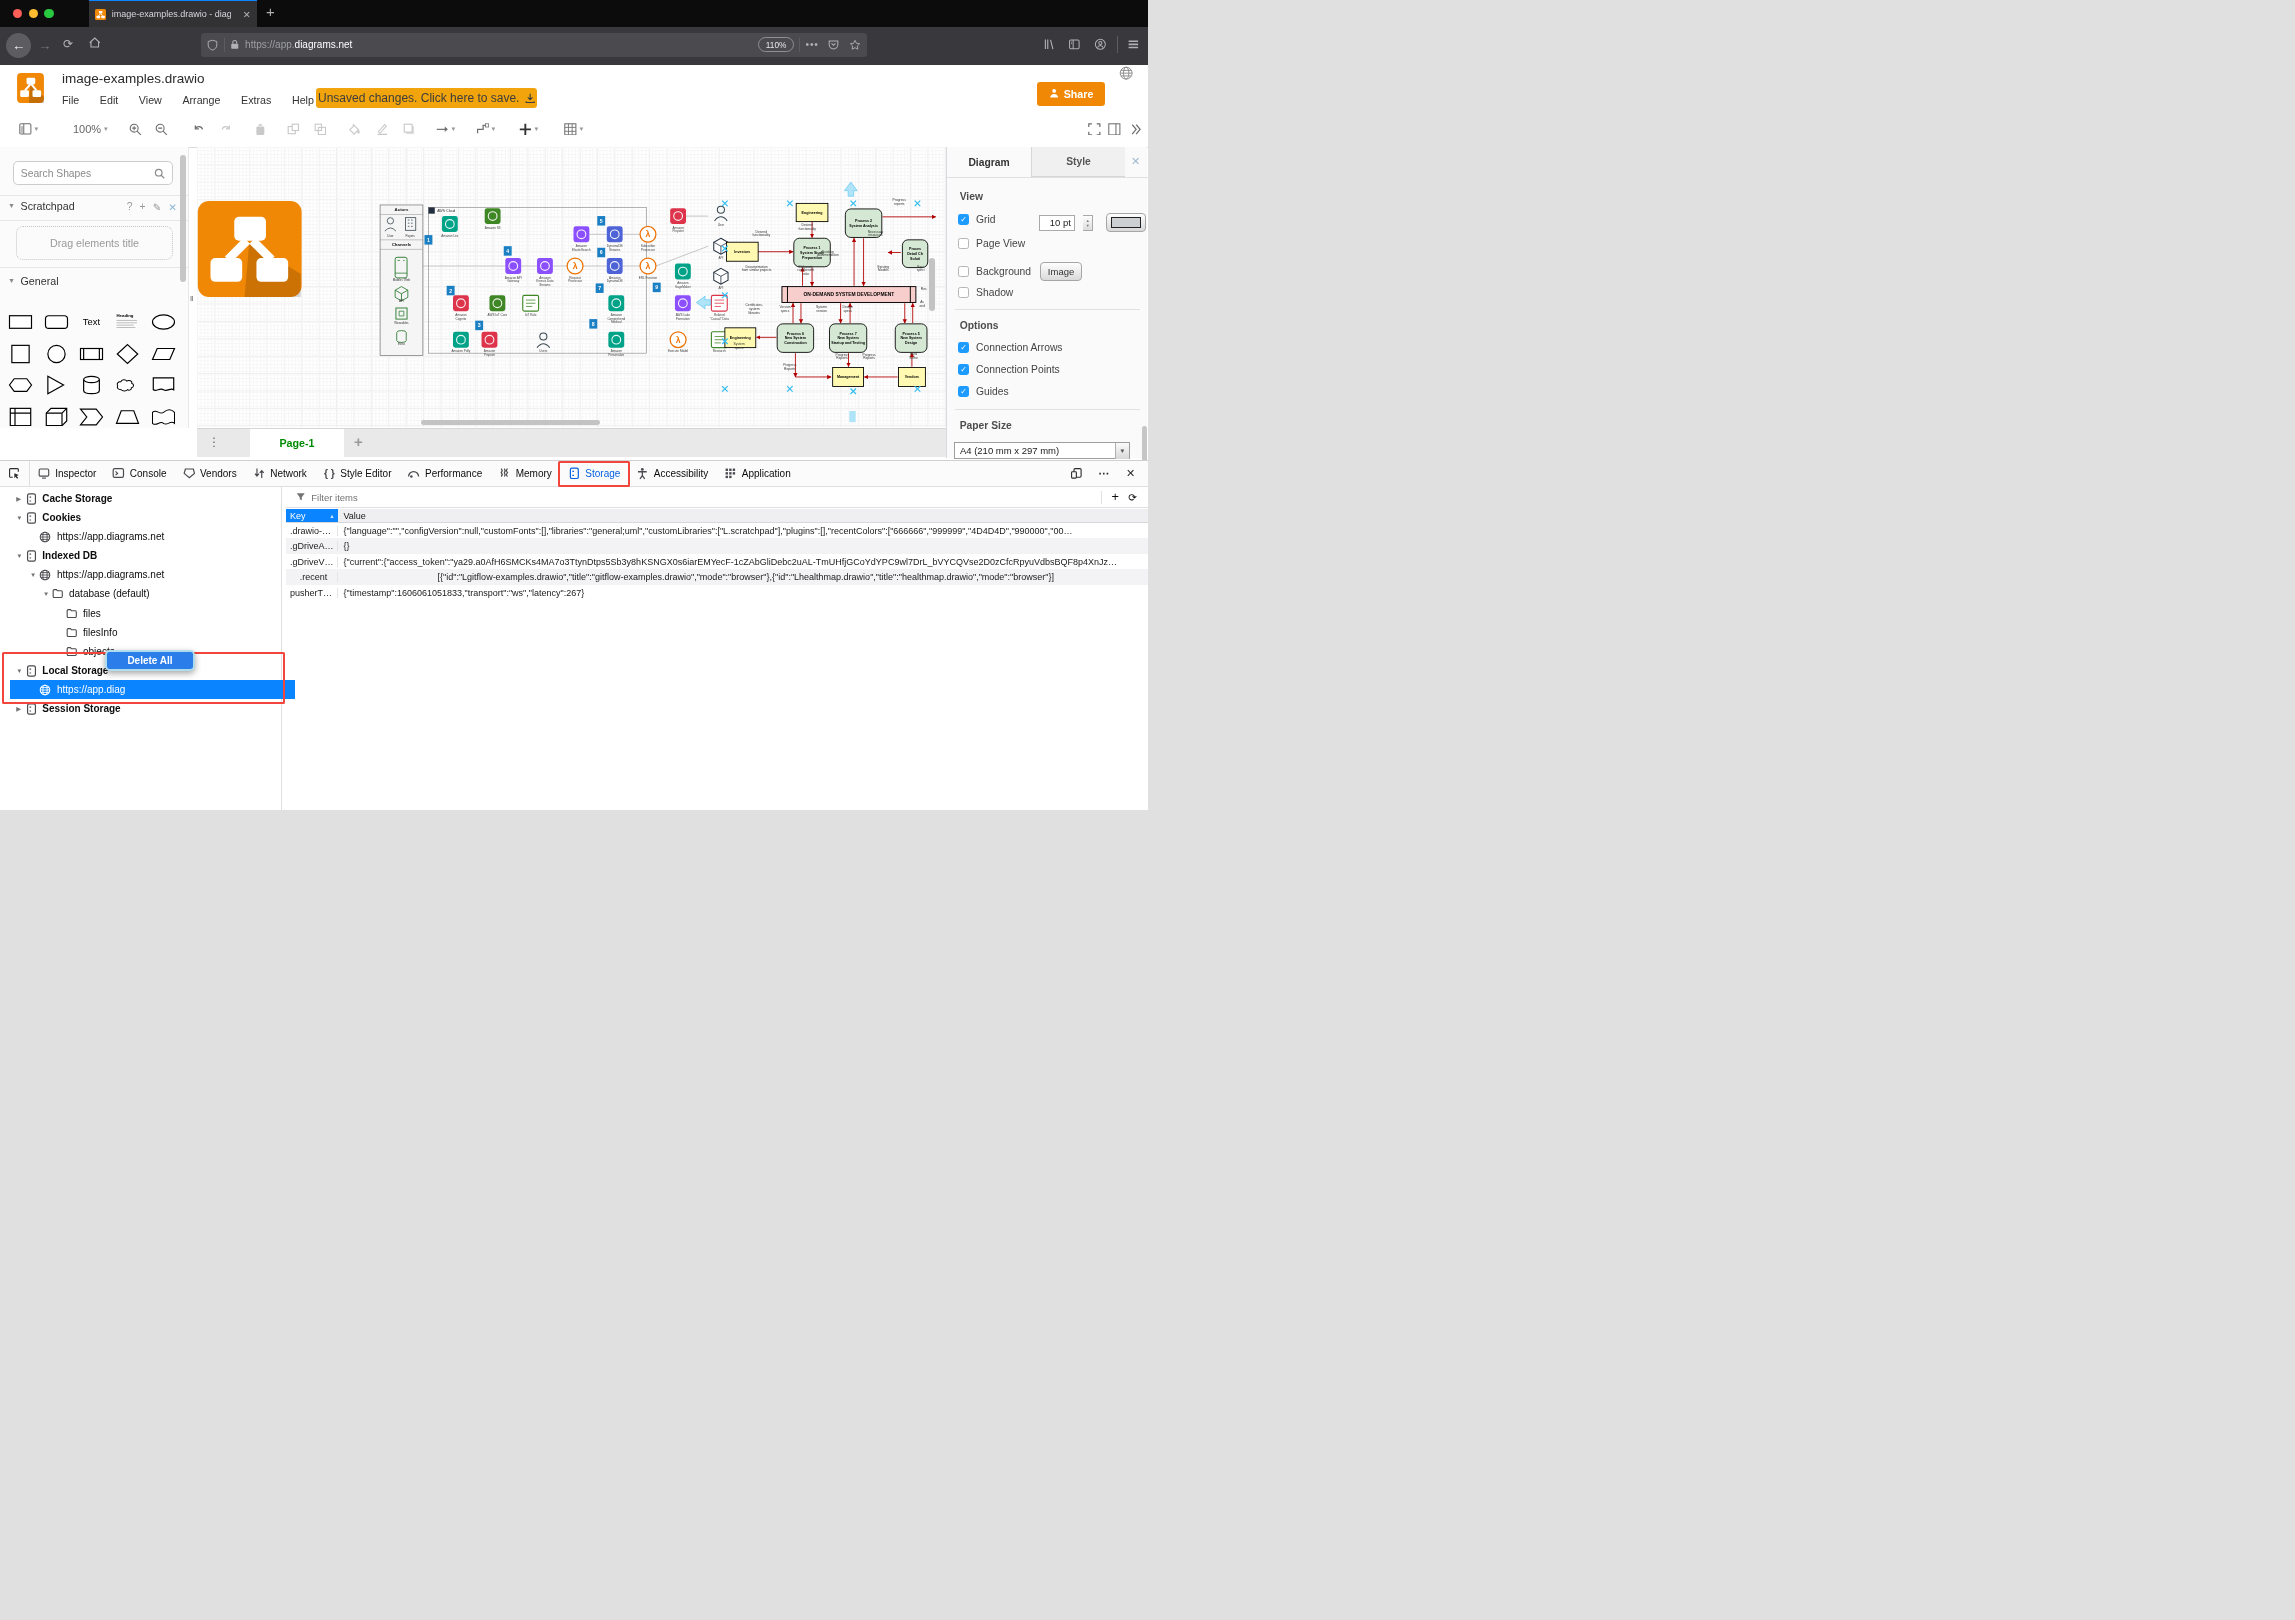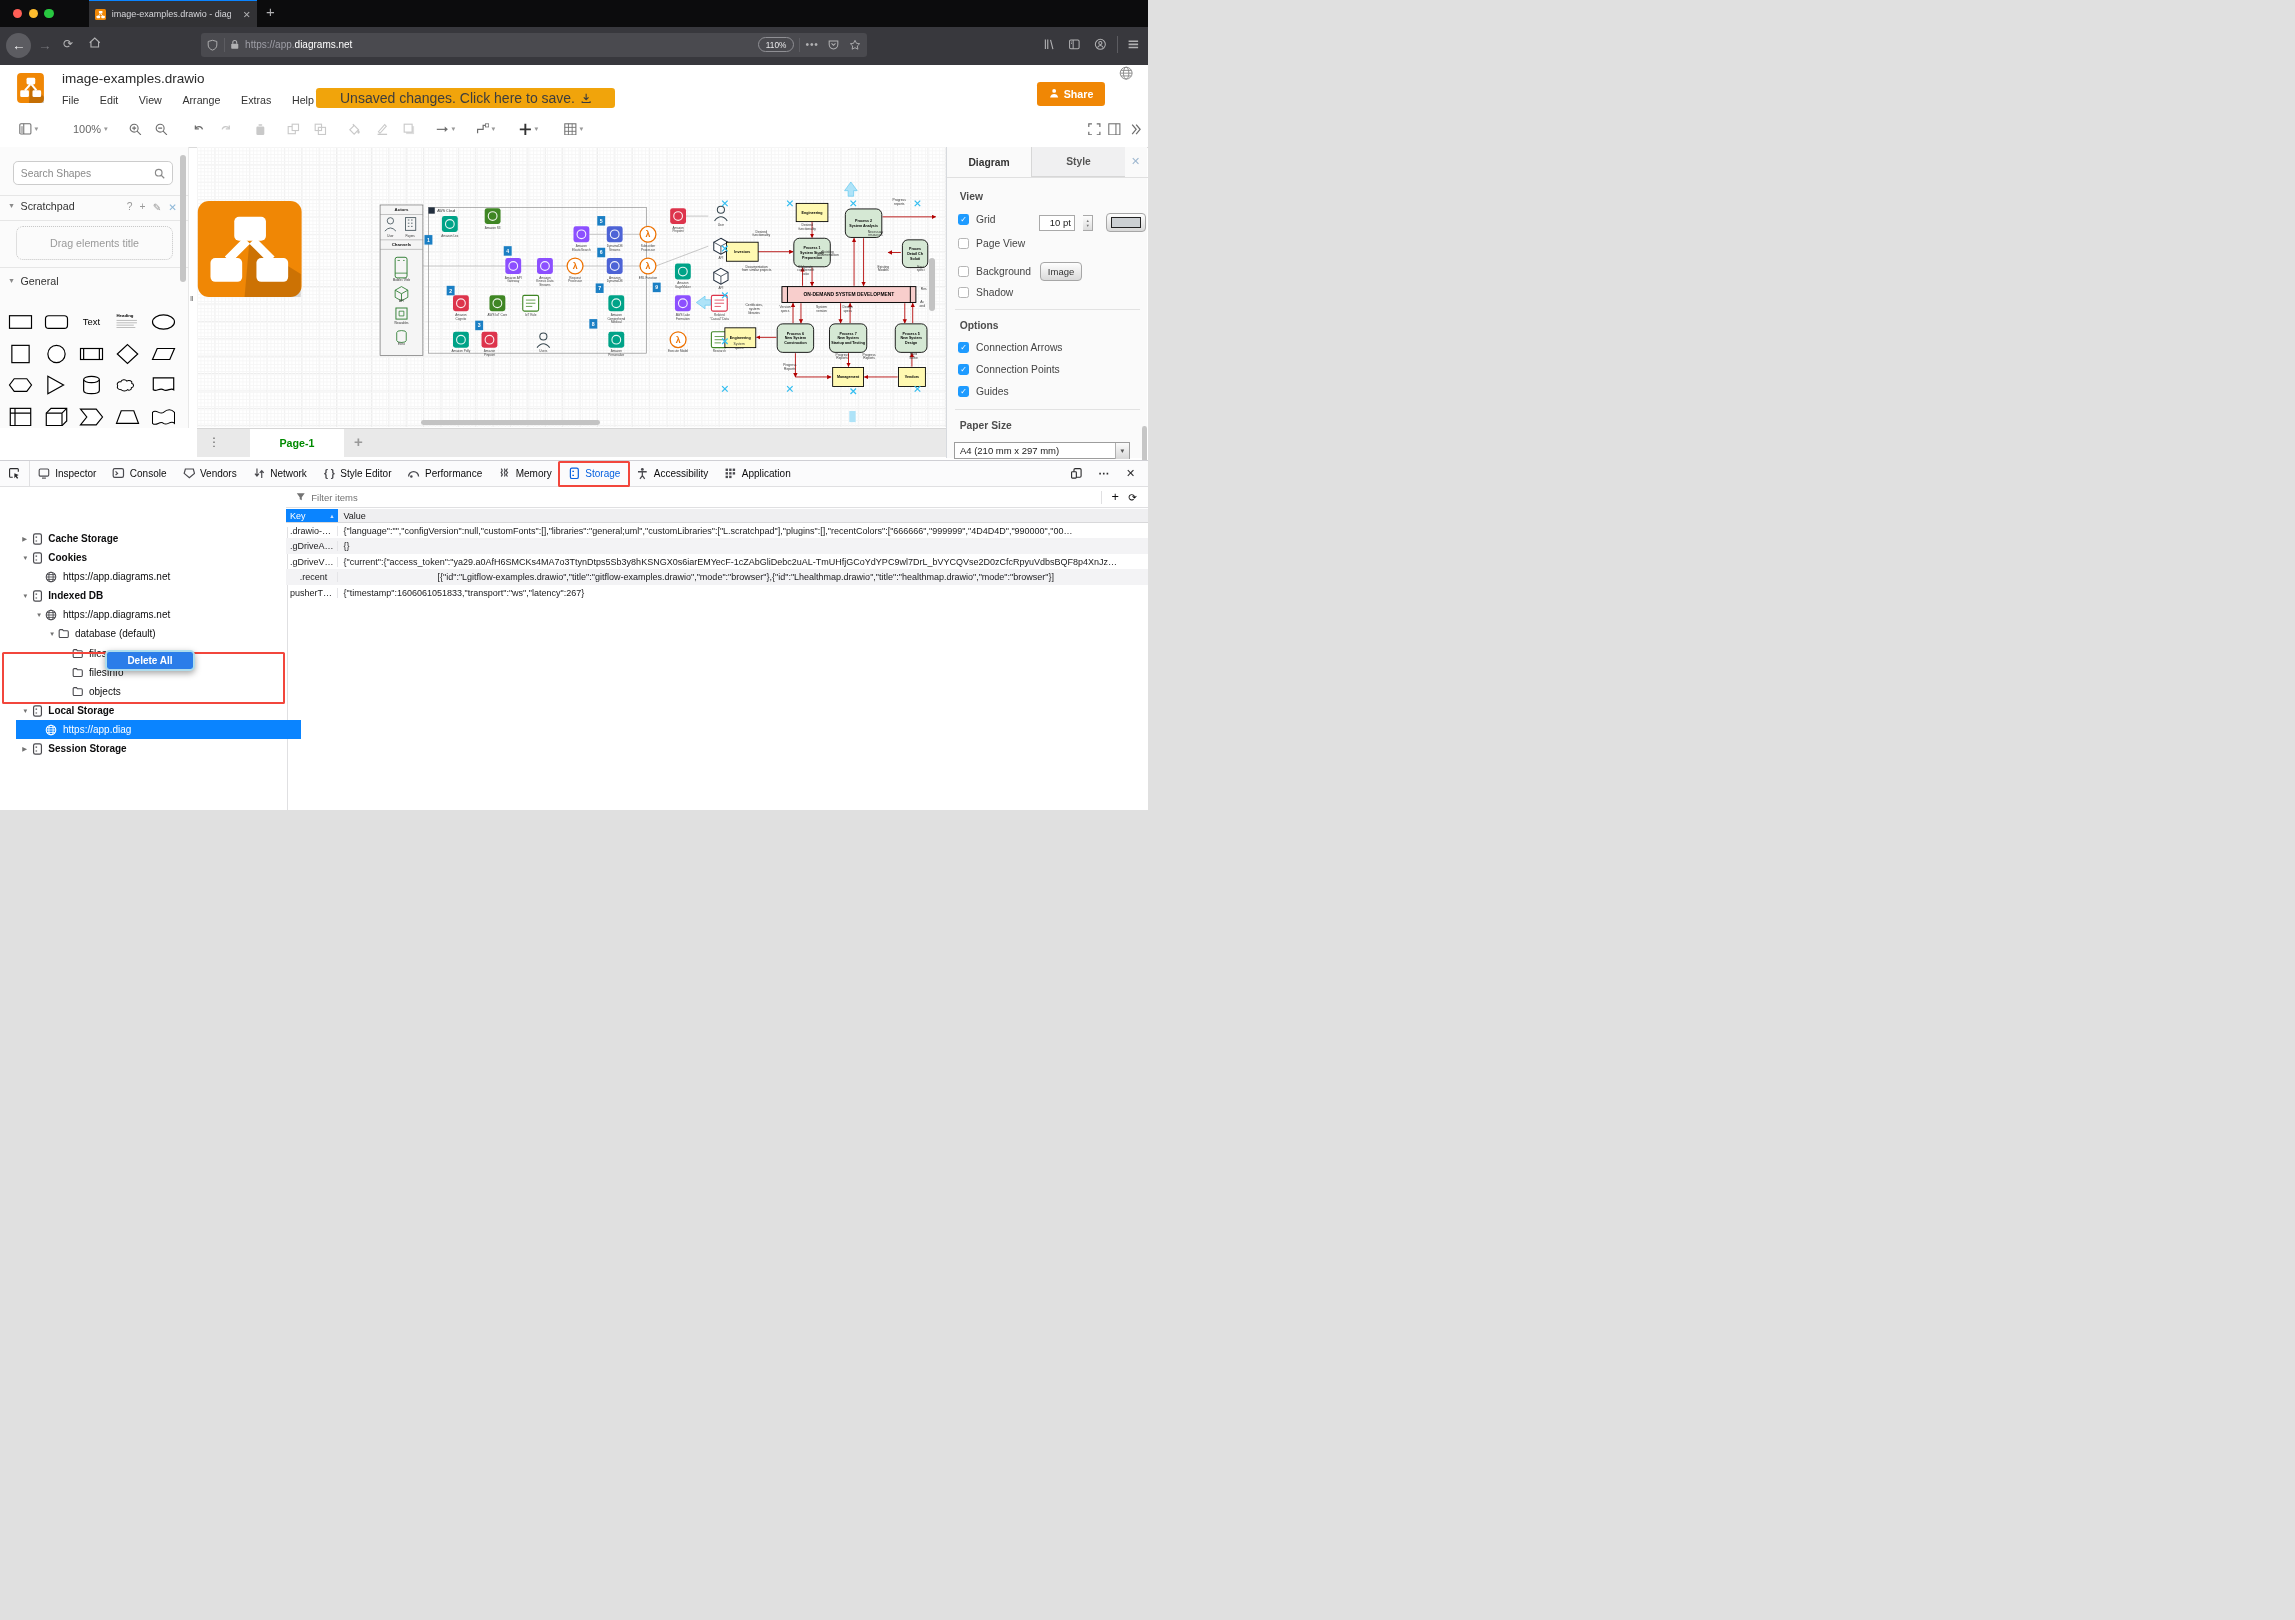--- a/index.html
+++ b/index.html
@@ -19,21 +19,21 @@
   #urlbar .sep{width:0.8px;height:14.3px;background:#5c5c61;margin:0 5.5px;}
   .urltext{font-size:10px;color:#fff;}
   .urldim{color:#9e9ea6;}
   #zoompill{border:0.8px solid #8f8f94;border-radius:8px;color:#e8e8ea;font-size:8.3px;padding:1.6px 6.3px;margin-left:auto;}
   .nav-right-ic{top:38px;color:#b1b1b3;}
   
   #app{left:0;top:65px;width:1148px;height:395px;background:#fff;}
   #gx-logo{left:17.4px;top:8px;width:27px;height:30px;}
   #app-title{left:62px;top:6.3px;font-size:13.5px;color:#2a2a2a;}
   #menus{left:62px;top:28.5px;display:flex;gap:20.6px;font-size:10.7px;color:#333;}
-  #unsaved{left:316px;top:23px;height:20px;background:#f1a40b;border-radius:3.2px;color:#3d3d3d;font-size:14px;display:flex;align-items:center;padding:0 24px;gap:5.5px;}
+  #unsaved{left:316px;top:23px;height:20px;background:#f1a40b;border-radius:3.2px;color:#3d3d3d;font-size:12px;display:flex;align-items:center;padding:0 2px;gap:5.5px;}
   #share{left:1037px;top:16.6px;width:68px;height:24px;background:#f08705;border-radius:3.2px;color:#fff;font-weight:bold;font-size:10.7px;display:flex;align-items:center;justify-content:center;gap:4.8px;}
   #globe-top{left:1119px;top:0.8px;color:#8a8a8a;}
   #toolbar{left:0;top:48px;width:1148px;height:34px;border-bottom:0.8px solid #dadada;background:#fff;}
   .tbi{position:absolute;top:9.5px;color:#666;display:flex;align-items:center;gap:1.6px;font-size:10.3px;}
   .tbi.dis{color:#c9c9c9;}
   .caret{font-size:6.3px;color:#999;}
   
   #sidebar{left:0;top:82px;width:189px;height:281px;background:#fbfbfb;border-right:0.8px solid #e8e8e8;box-sizing:border-box;}
   #searchbox{left:12.7px;top:14.3px;width:160px;height:24px;background:#fff;border:0.8px solid #ccc;border-radius:4.8px;box-sizing:border-box;display:flex;align-items:center;padding:0 7.1px;color:#8a8a8a;font-size:10.3px;}
   .side-div{left:0;width:189px;height:0.8px;background:#e6e6e6;}
@@ -82,21 +82,21 @@
   #devtools{left:0;top:460px;width:1148px;height:350px;background:#fff;border-top:0.8px solid #cfcfd4;box-sizing:border-box;}
   #dt-tabs{left:0;top:0;width:1148px;height:26px;background:#fbfbfc;border-bottom:0.8px solid #e0e0e2;box-sizing:border-box;display:flex;align-items:stretch;}
   .dt-tab{display:flex;align-items:center;gap:4.8px;padding:0 8px;font-size:10px;color:#0c0c0d;position:relative;}
   .dt-tab svg{flex:none;}
   .dt-tab.active{color:#0560df;}
   .dt-tab.active::before{content:"";position:absolute;left:0;top:0;right:0;height:1.6px;background:#0560df;}
   #dt-pick{display:flex;align-items:center;padding:0 8px;border-right:0.8px solid #e0e0e2;color:#2c2c2e;}
   .dt-right{margin-left:auto;display:flex;align-items:center;gap:16px;padding-right:12.7px;color:#2c2c2e;}
   .redbox{position:absolute;border:2.4px solid #f2463c;border-radius:1.6px;pointer-events:none;z-index:40;}
   
-  #dt-tree{left:16px;top:26px;width:272px;height:324px;background:#fff;border-right:0.8px solid #e0e0e2;box-sizing:border-box;margin-top:40px;}
+  #dt-tree{left:10px;top:26px;width:272px;height:324px;background:#fff;border-right:0.8px solid #e0e0e2;box-sizing:border-box;}
   .tree-row{position:absolute;left:0;width:285px;height:19px;display:flex;align-items:center;font-size:10px;color:#0c0c0d;}
   .tree-row.sel{background:#0a84ff;color:#fff;}
   .tree-row .tri2{width:6.3px;font-size:6.3px;color:#737373;flex:none;}
   .tree-row.sel .tri2{color:#fff;}
   .tree-row svg{margin:0 5.5px 0 3.2px;flex:none;}
   .tree-row.top .lbl{font-weight:bold;}
   
   #ctxmenu{left:105px;top:189px;width:90px;border-radius:4.8px;background:#aedcec;box-shadow:0 2.4px 6.3px rgba(0,0,0,.35);padding:2.4px 2.4px;box-sizing:border-box;z-index:60;}
   #ctxmenu .item{height:16.6px;background:#2b7de9;border-radius:2.4px;color:#fff;font-weight:bold;font-size:10px;display:flex;align-items:center;justify-content:center;}
   

